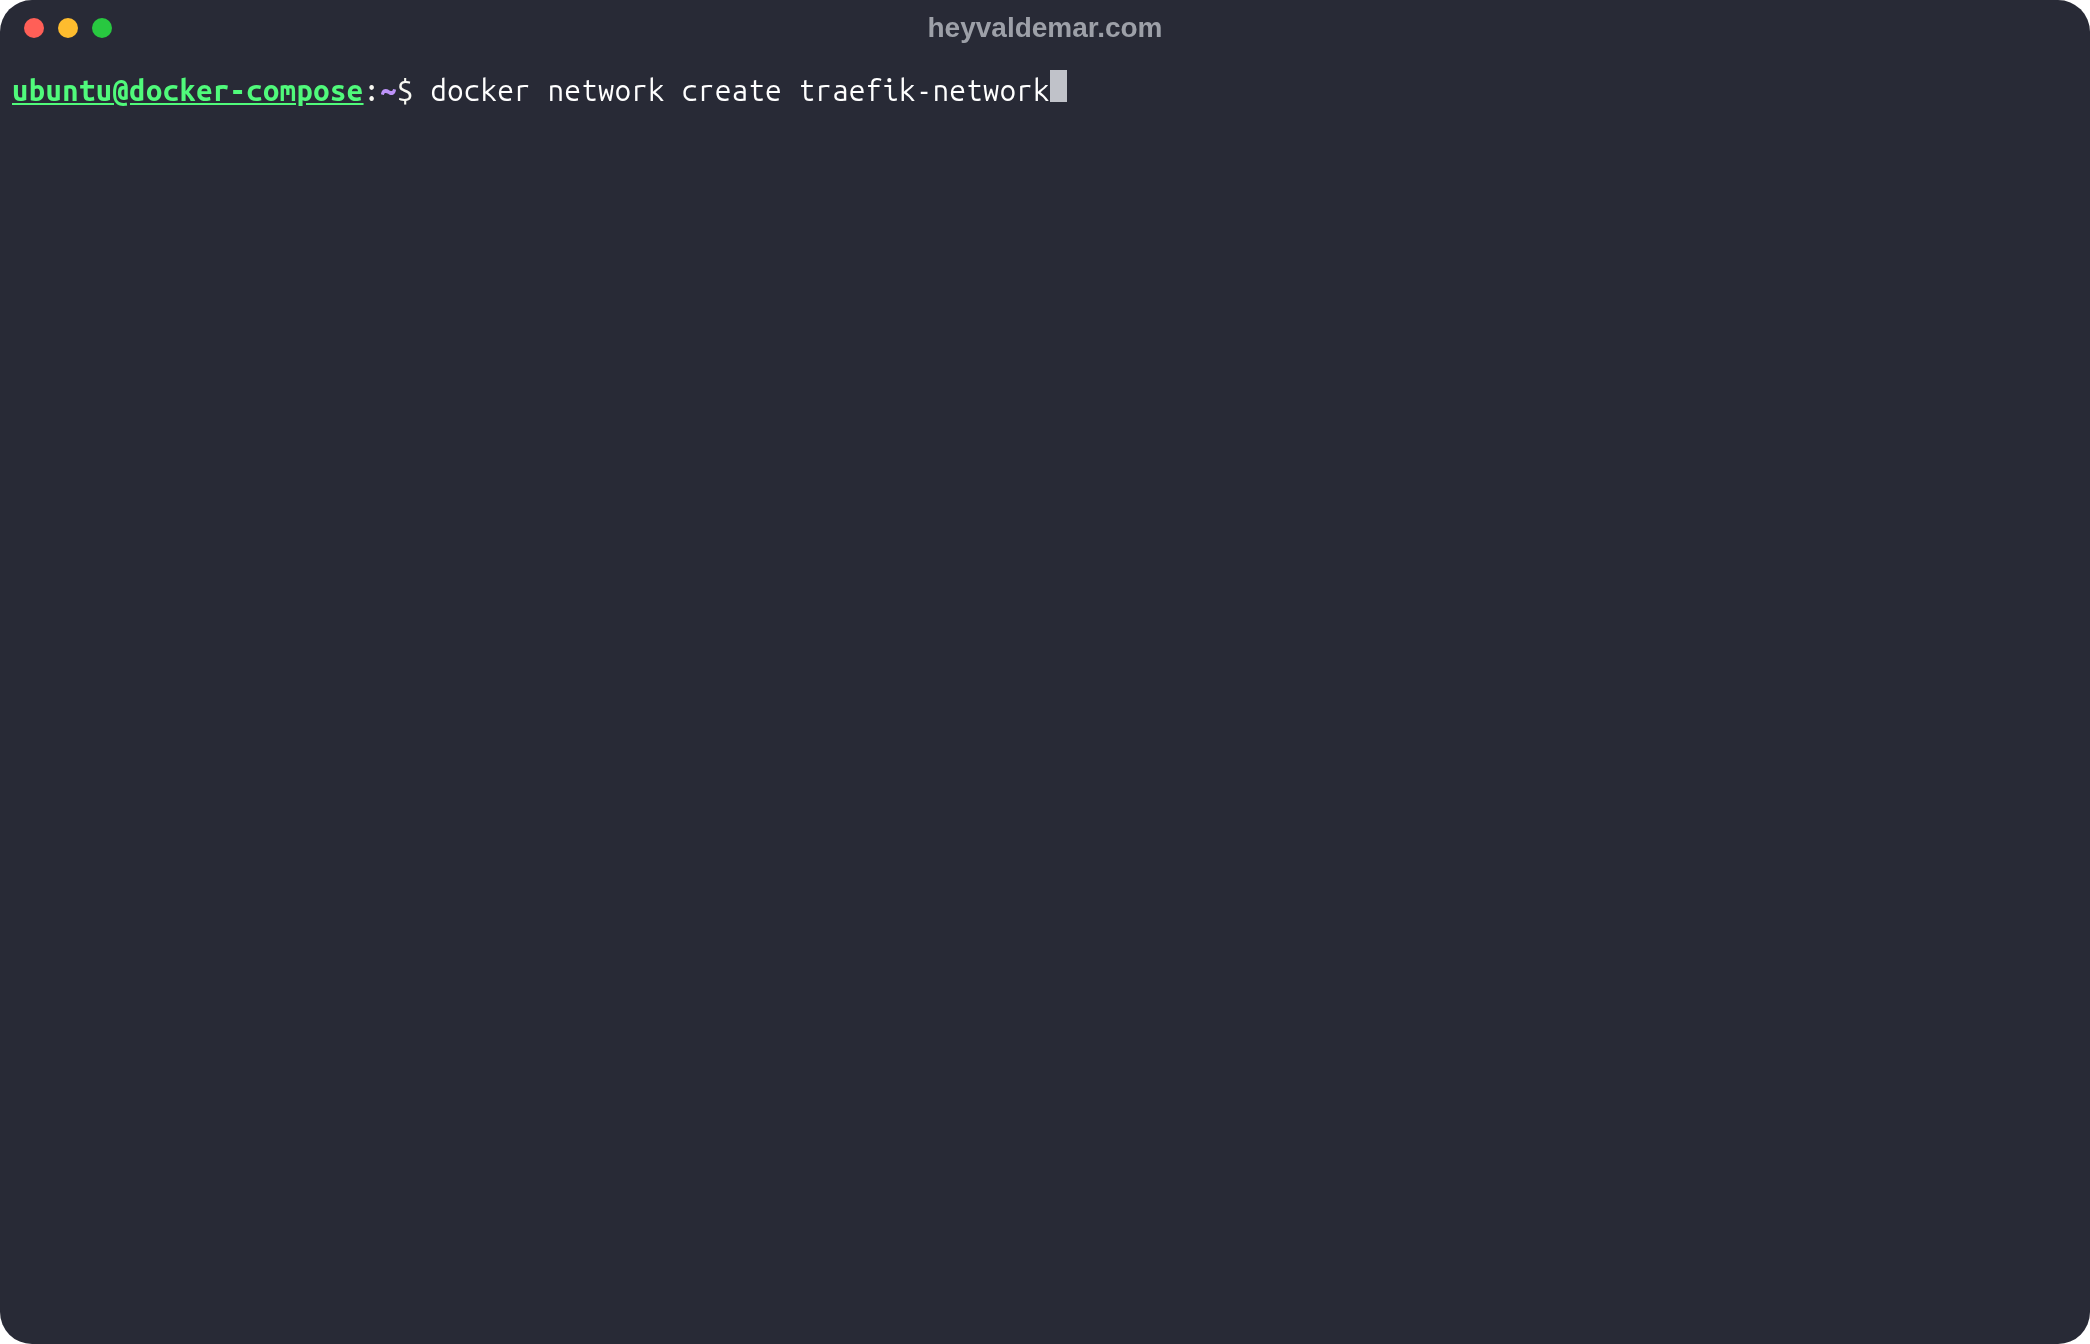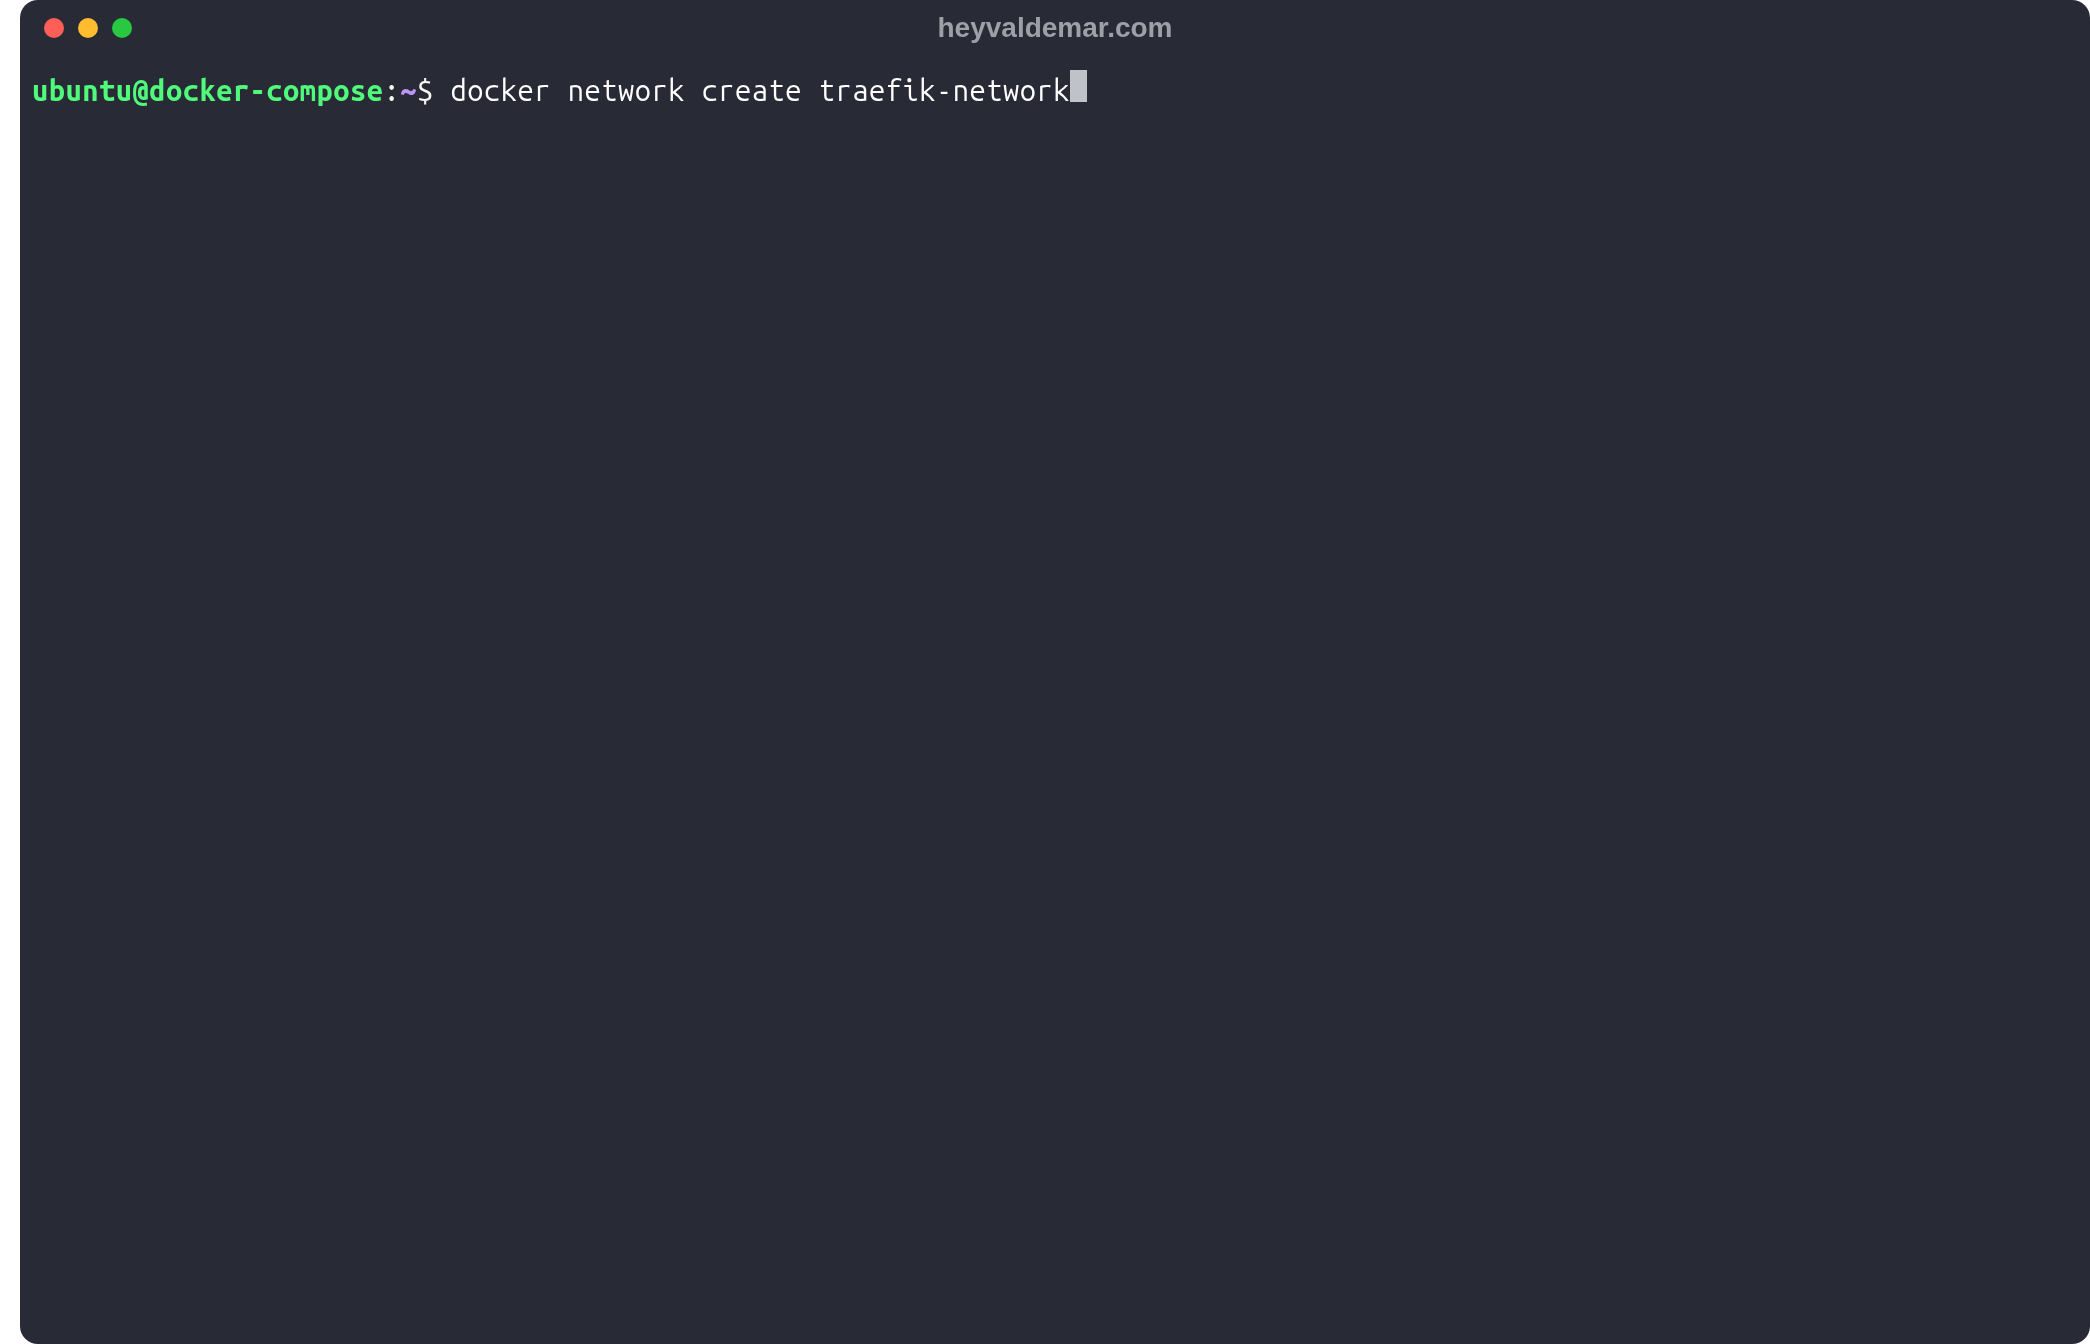--- a/index.html
+++ b/index.html
@@ -16,25 +16,24 @@
       align-items: flex-start;
       padding: 0;
       width: 2090px;
       height: 1344px;
     }
     
     .terminal-window {
       width: 2090px;
       height: 1344px;
       background: #282a36;
-      border-radius: 18px;
+      border-radius: 32px;
       overflow: hidden;
       display: flex;
       flex-direction: column;
-      margin-left: 20px;
     }
     
     .title-bar {
       height: 56px;
       display: flex;
       align-items: center;
       position: relative;
       padding: 0 24px;
     }
     
@@ -82,20 +81,21 @@
     
     .prompt-line {
       display: flex;
       flex-wrap: nowrap;
       white-space: pre;
     }
     
     .prompt-user {
       color: #50fa7b;
       font-weight: bold;
+      text-decoration: underline;
     }
     
     .prompt-separator {
       color: #f8f8f2;
     }
     
     .prompt-path {
       color: #bd93f9;
       font-weight: bold;
     }

